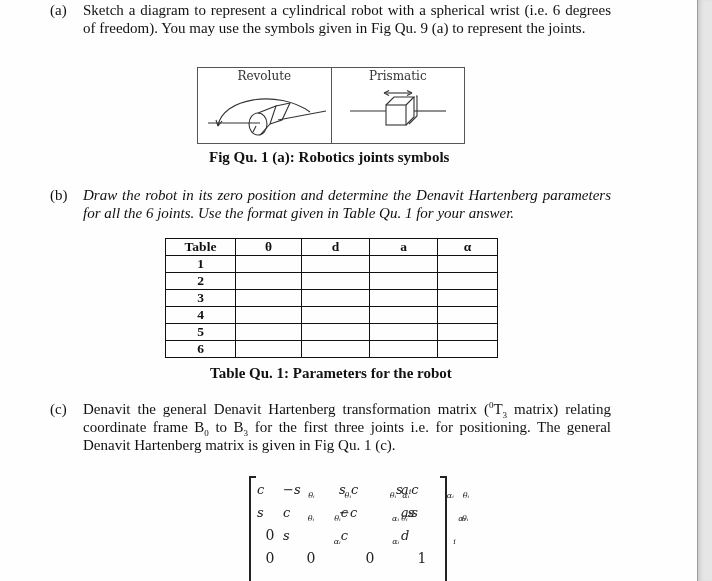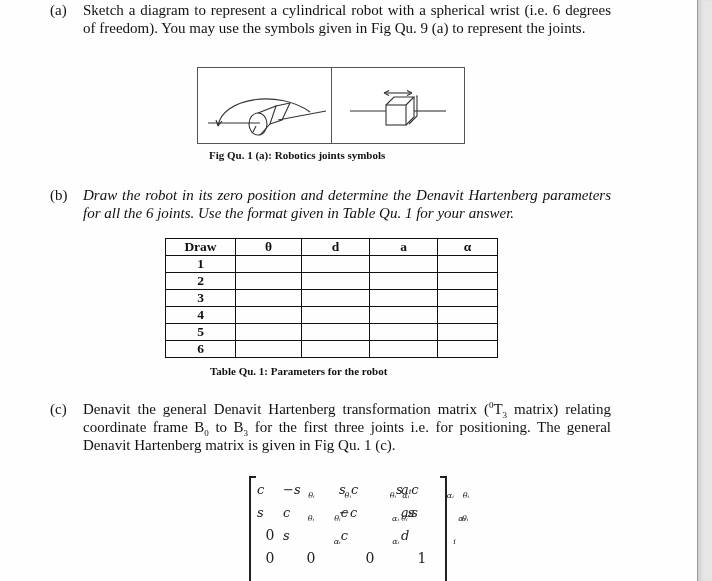--- a/index.html
+++ b/index.html
@@ -30,21 +30,21 @@
     border: 1.5px solid #555; box-sizing: border-box; display: flex; background:#fff;
   }
   .fig-cell { position: relative; flex: 1; }
   .fig-cell + .fig-cell { border-left: 1.5px solid #555; }
   .fig-cell .lbl {
     position: absolute; top: 1px; left: 0; right: 0; text-align: center;
     font-size: 12px; font-family: "DejaVu Serif", serif; color: #333;
   }
   .fig-cell svg { position: absolute; left: 0; top: 16px; }
   .caption {
-    position: absolute; font-weight: bold; font-size: 11px;
+    position: absolute; font-weight: bold; font-size: 15px;
     font-family: "Liberation Serif", serif; white-space: nowrap;
   }
 
   
   table.dh {
     position: absolute; left: 165px; top: 238px;
     border-collapse: collapse; font-weight: bold; font-size: 13.5px;
   }
   table.dh th, table.dh td {
     border: 1.5px solid #111; height: 16px; padding: 0; text-align: center; line-height: 16px;
@@ -76,34 +76,36 @@
 
 <div class="page">
 
   <div class="q" style="top:1px;">
     <span class="q-label">(a)</span>
     <div class="q-text" style="top:0;">Sketch a diagram to represent a cylindrical robot with a spherical wrist (i.e. 6 degrees of freedom). You may use the symbols given in Fig Qu. 9 (a) to represent the joints.</div>
   </div>
 
   <div class="fig-box">
     <div class="fig-cell">
+      <span class="lbl">Revolute</span>
       <svg width="134" height="58" viewBox="0 0 134 58">
         <g fill="none" stroke="#333" stroke-width="1.1">
           <line x1="10" y1="39" x2="62" y2="39"></line>
           <line x1="80" y1="36" x2="128" y2="27"></line>
           <path d="M20 42 C 24 14, 80 5, 112 28"></path>
           <path d="M20 42 l-2 -6 M20 42 l4 -5"></path>
           <ellipse cx="60" cy="40" rx="9" ry="11"></ellipse>
           <path d="M60 29 L 78 22 L 72 40 L 62 51"></path>
           <path d="M78 22 L 92 19 L 84 36 L 72 40"></path>
           <line x1="58" y1="42" x2="55" y2="48"></line>
         </g>
       </svg>
     </div>
     <div class="fig-cell">
+      <span class="lbl">Prismatic</span>
       <svg width="134" height="58" viewBox="0 0 134 58">
         <g fill="none" stroke="#333" stroke-width="1.1">
           <line x1="18" y1="27" x2="54" y2="27"></line>
           <line x1="82" y1="27" x2="114" y2="27"></line>
           <path d="M52 9 L 80 9"></path>
           <path d="M52 9 l5 -2.5 M52 9 l5 2.5 M80 9 l-5 -2.5 M80 9 l-5 2.5"></path>
           <rect x="54" y="21" width="20" height="20"></rect>
           <path d="M54 21 L 62 13 L 82 13 L 74 21"></path>
           <path d="M82 13 L 82 33 L 74 41"></path>
           <path d="M77 40 L 85 32 L 85 12 L 84 12"></path>
@@ -114,21 +116,21 @@
   <div class="caption" style="left:209px; top:149px;">Fig Qu. 1 (a): Robotics joints symbols</div>
 
   <div class="q" style="top:186px;">
     <span class="q-label">(b)</span>
     <div class="q-text" style="top:0;font-style:italic;">Draw the robot in its zero position and determine the Denavit Hartenberg parameters for all the 6 joints. Use the format given in Table Qu. 1 for your answer.</div>
   </div>
 
   <table class="dh">
     <thead>
       <tr>
-        <th class="c0">Draw</th>
+        <th class="c0">Table</th>
         <th class="c1">θ</th>
         <th class="c2">d</th>
         <th class="c3">a</th>
         <th class="c4">α</th>
       </tr>
     </thead>
     <tbody>
       <tr>
         <td>1</td>
         <td></td>

